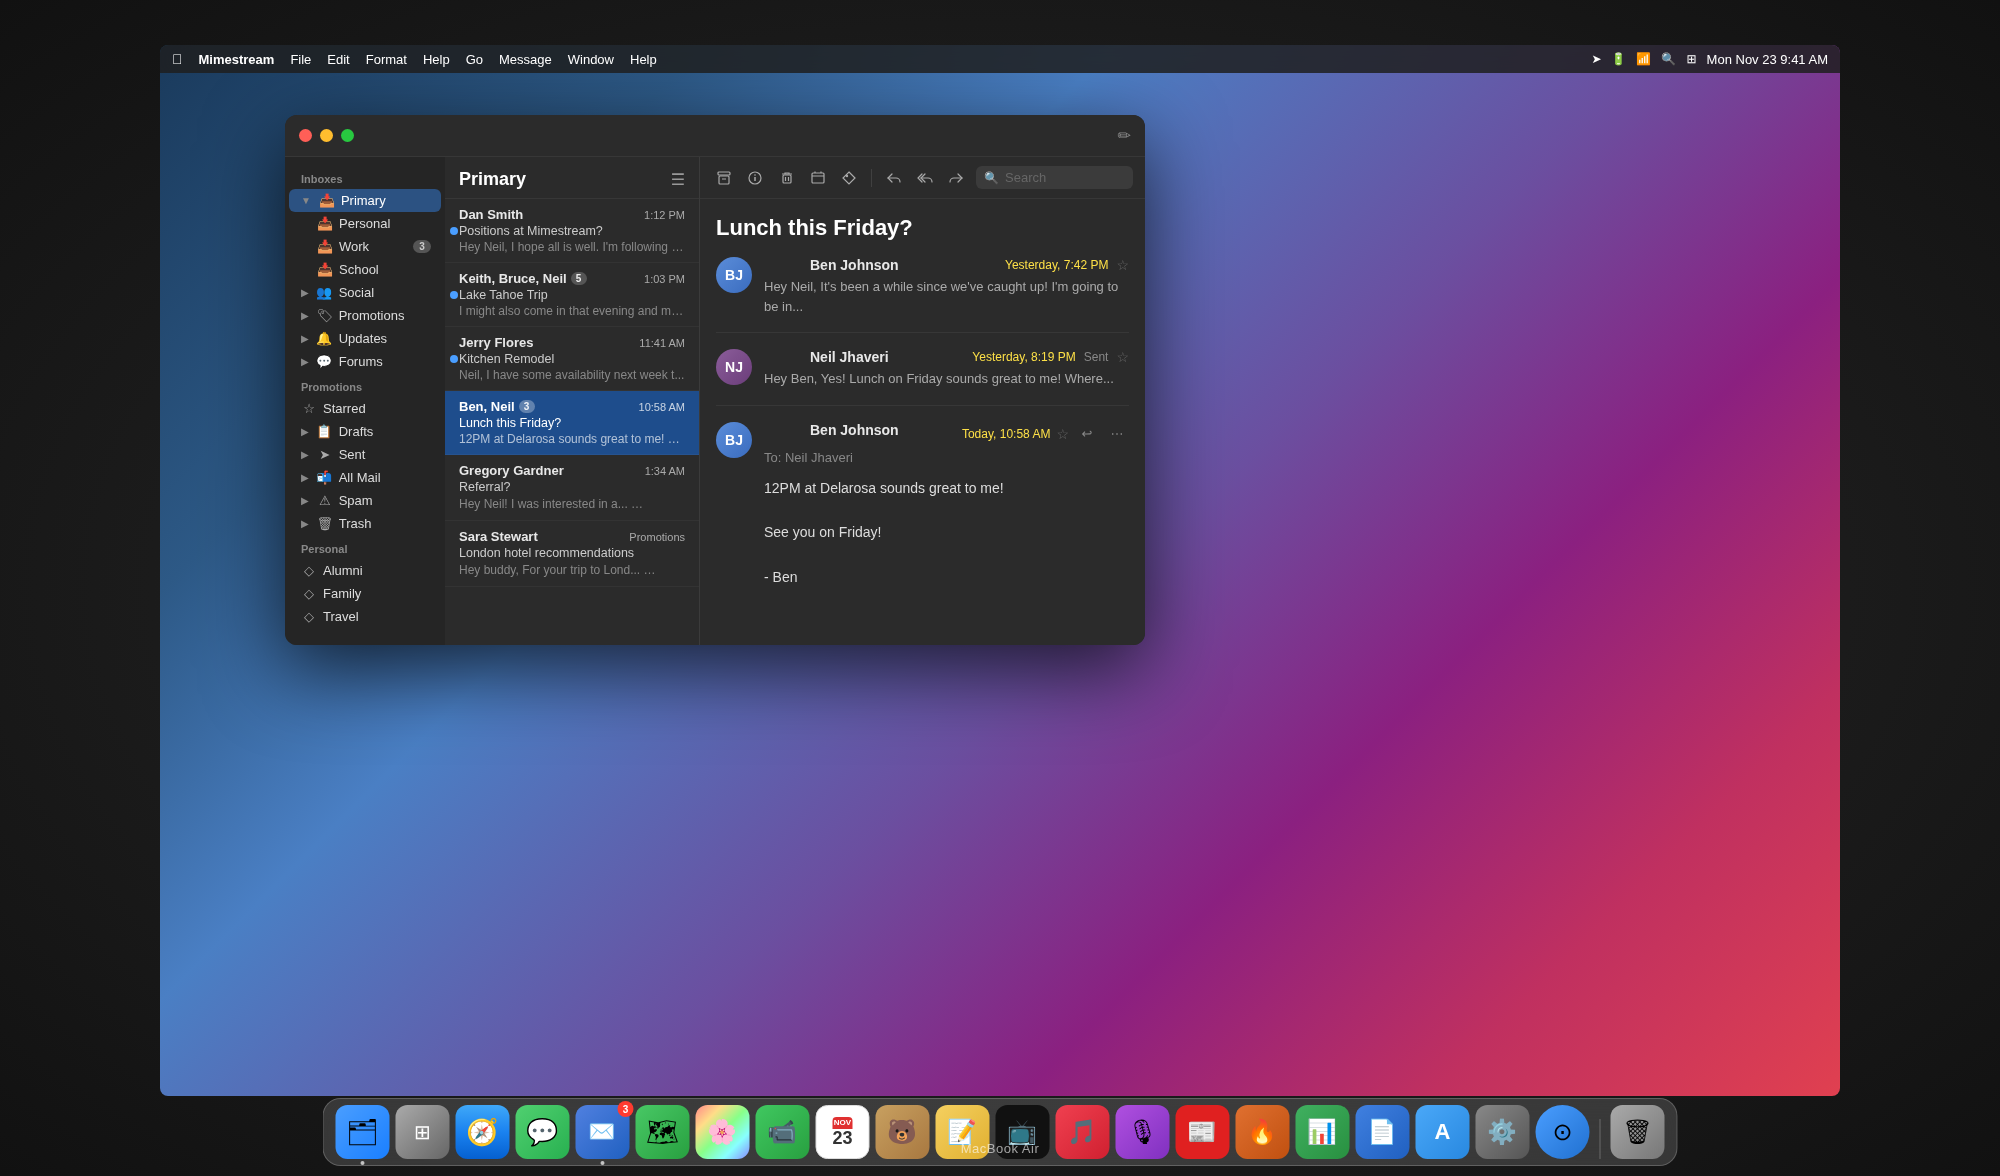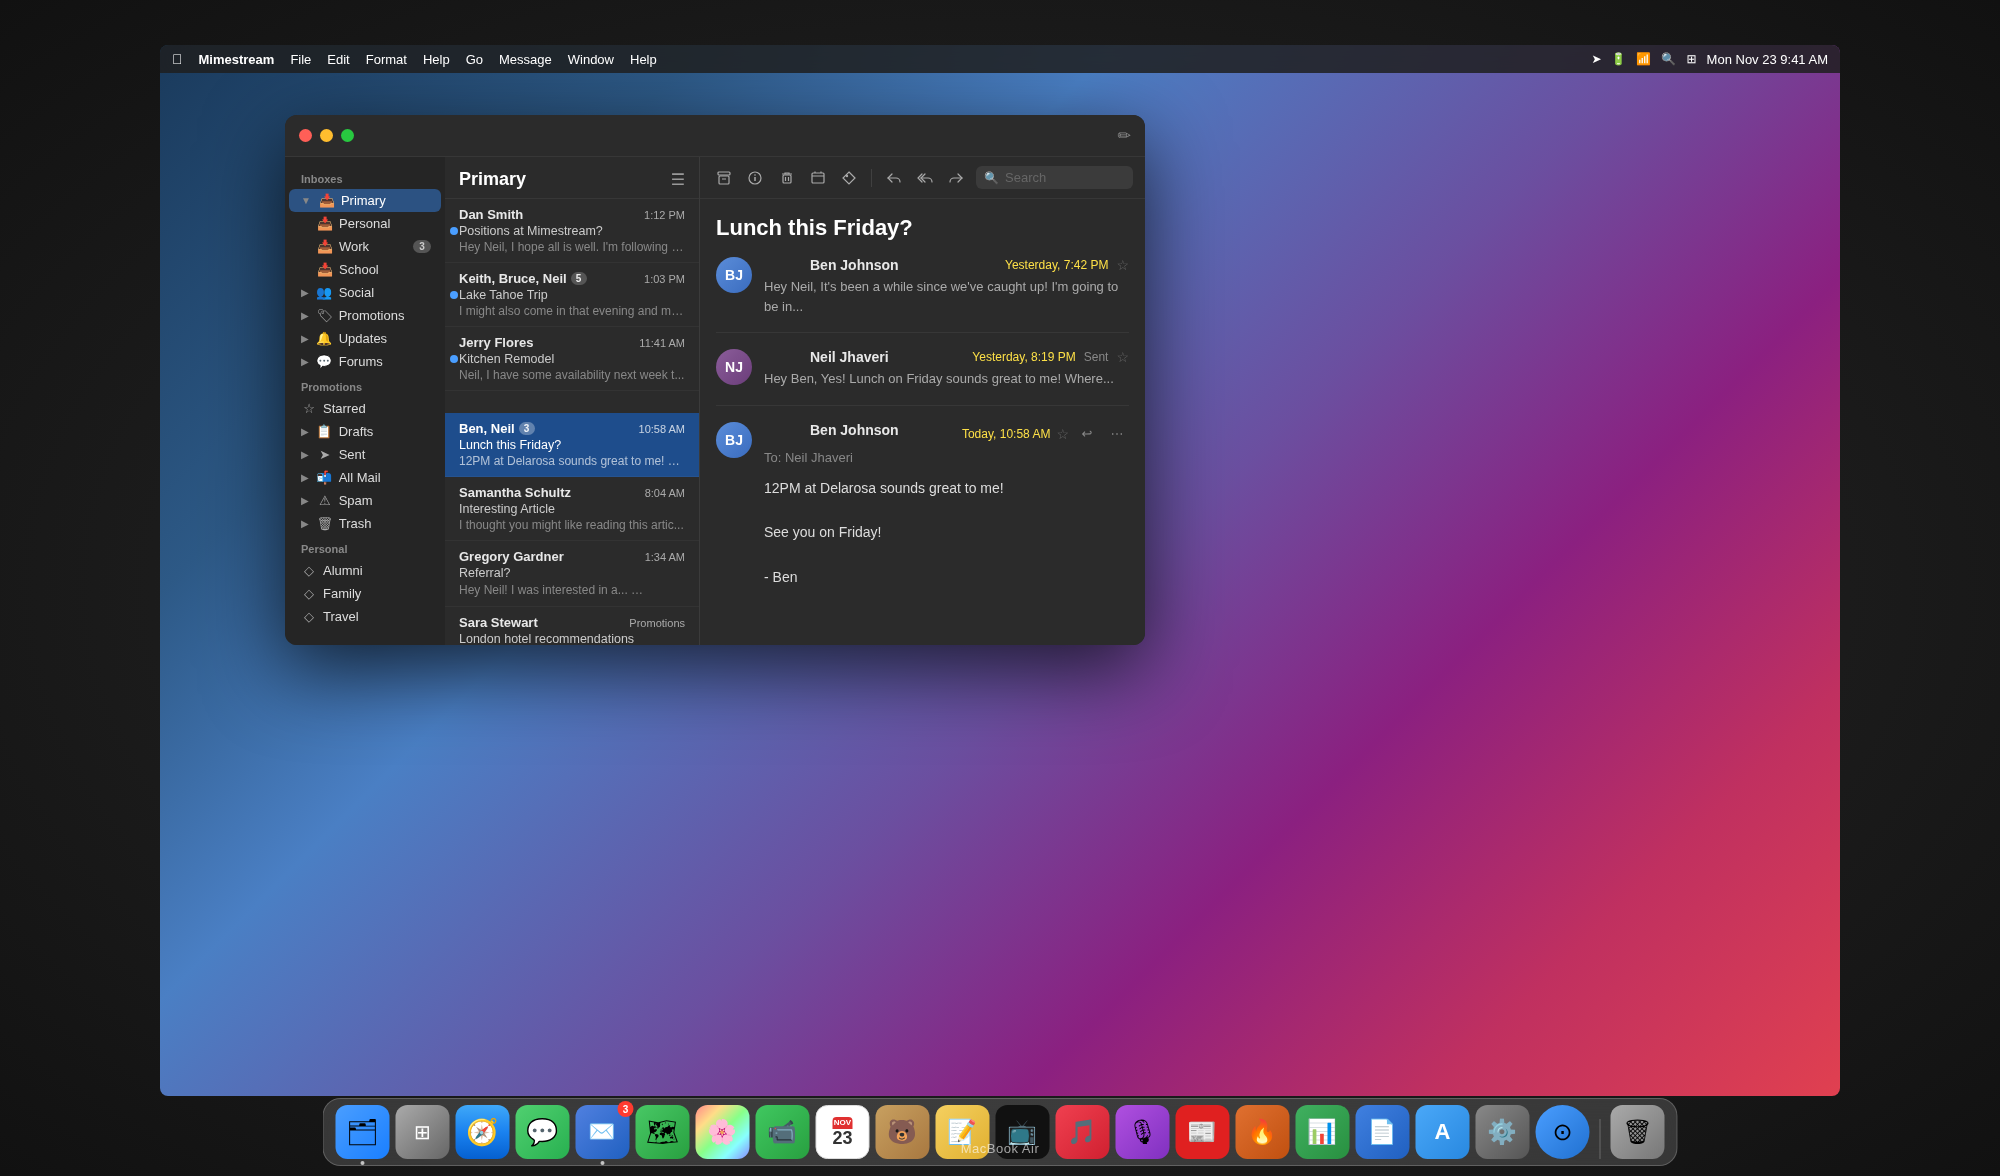--- a/index.html
+++ b/index.html
@@ -297,21 +297,21 @@
       flex: 1;
       overflow-y: auto;
     }
 
     .mail-item {
       padding: 8px 14px;
       border-bottom: 1px solid rgba(255,255,255,0.04);
       cursor: pointer;
       position: relative;
     }
-    .mail-item.selected { background: #1e4d8c; margin-top: 22px; }
+    .mail-item.selected { background: #1e4d8c; }
 
     .mail-item-header {
       display: flex;
       justify-content: space-between;
       align-items: center;
       margin-bottom: 2px;
       text-align: center;
     }
 
     .mail-item-sender {
@@ -760,28 +760,20 @@
 
         <div class="mail-item selected">
           <div class="mail-item-header">
             <span class="mail-item-sender">Ben, Neil <span class="mail-count-badge">3</span></span>
             <span class="mail-item-time">10:58 AM</span>
           </div>
           <div class="mail-item-subject">Lunch this Friday?</div>
           <div class="mail-item-preview">12PM at Delarosa sounds great to me! Se...</div>
         </div>
 
-        <div class="mail-item">
-          <div class="mail-item-header">
-            <span class="mail-item-sender">Samantha Schultz</span>
-            <span class="mail-item-time">8:04 AM</span>
-          </div>
-          <div class="mail-item-subject">Interesting Article</div>
-          <div class="mail-item-preview">I thought you might like reading this artic...</div>
-        </div>
 
         <div class="mail-item">
           <div class="mail-item-header">
             <span class="mail-item-sender">Gregory Gardner</span>
             <span class="mail-item-time">1:34 AM</span>
           </div>
           <div class="mail-item-subject">Referral?</div>
           <div class="mail-item-preview">Hey Neil! I was interested in a... <span class="label-badge label-inquiries">Inquiries</span></div>
         </div>
 

